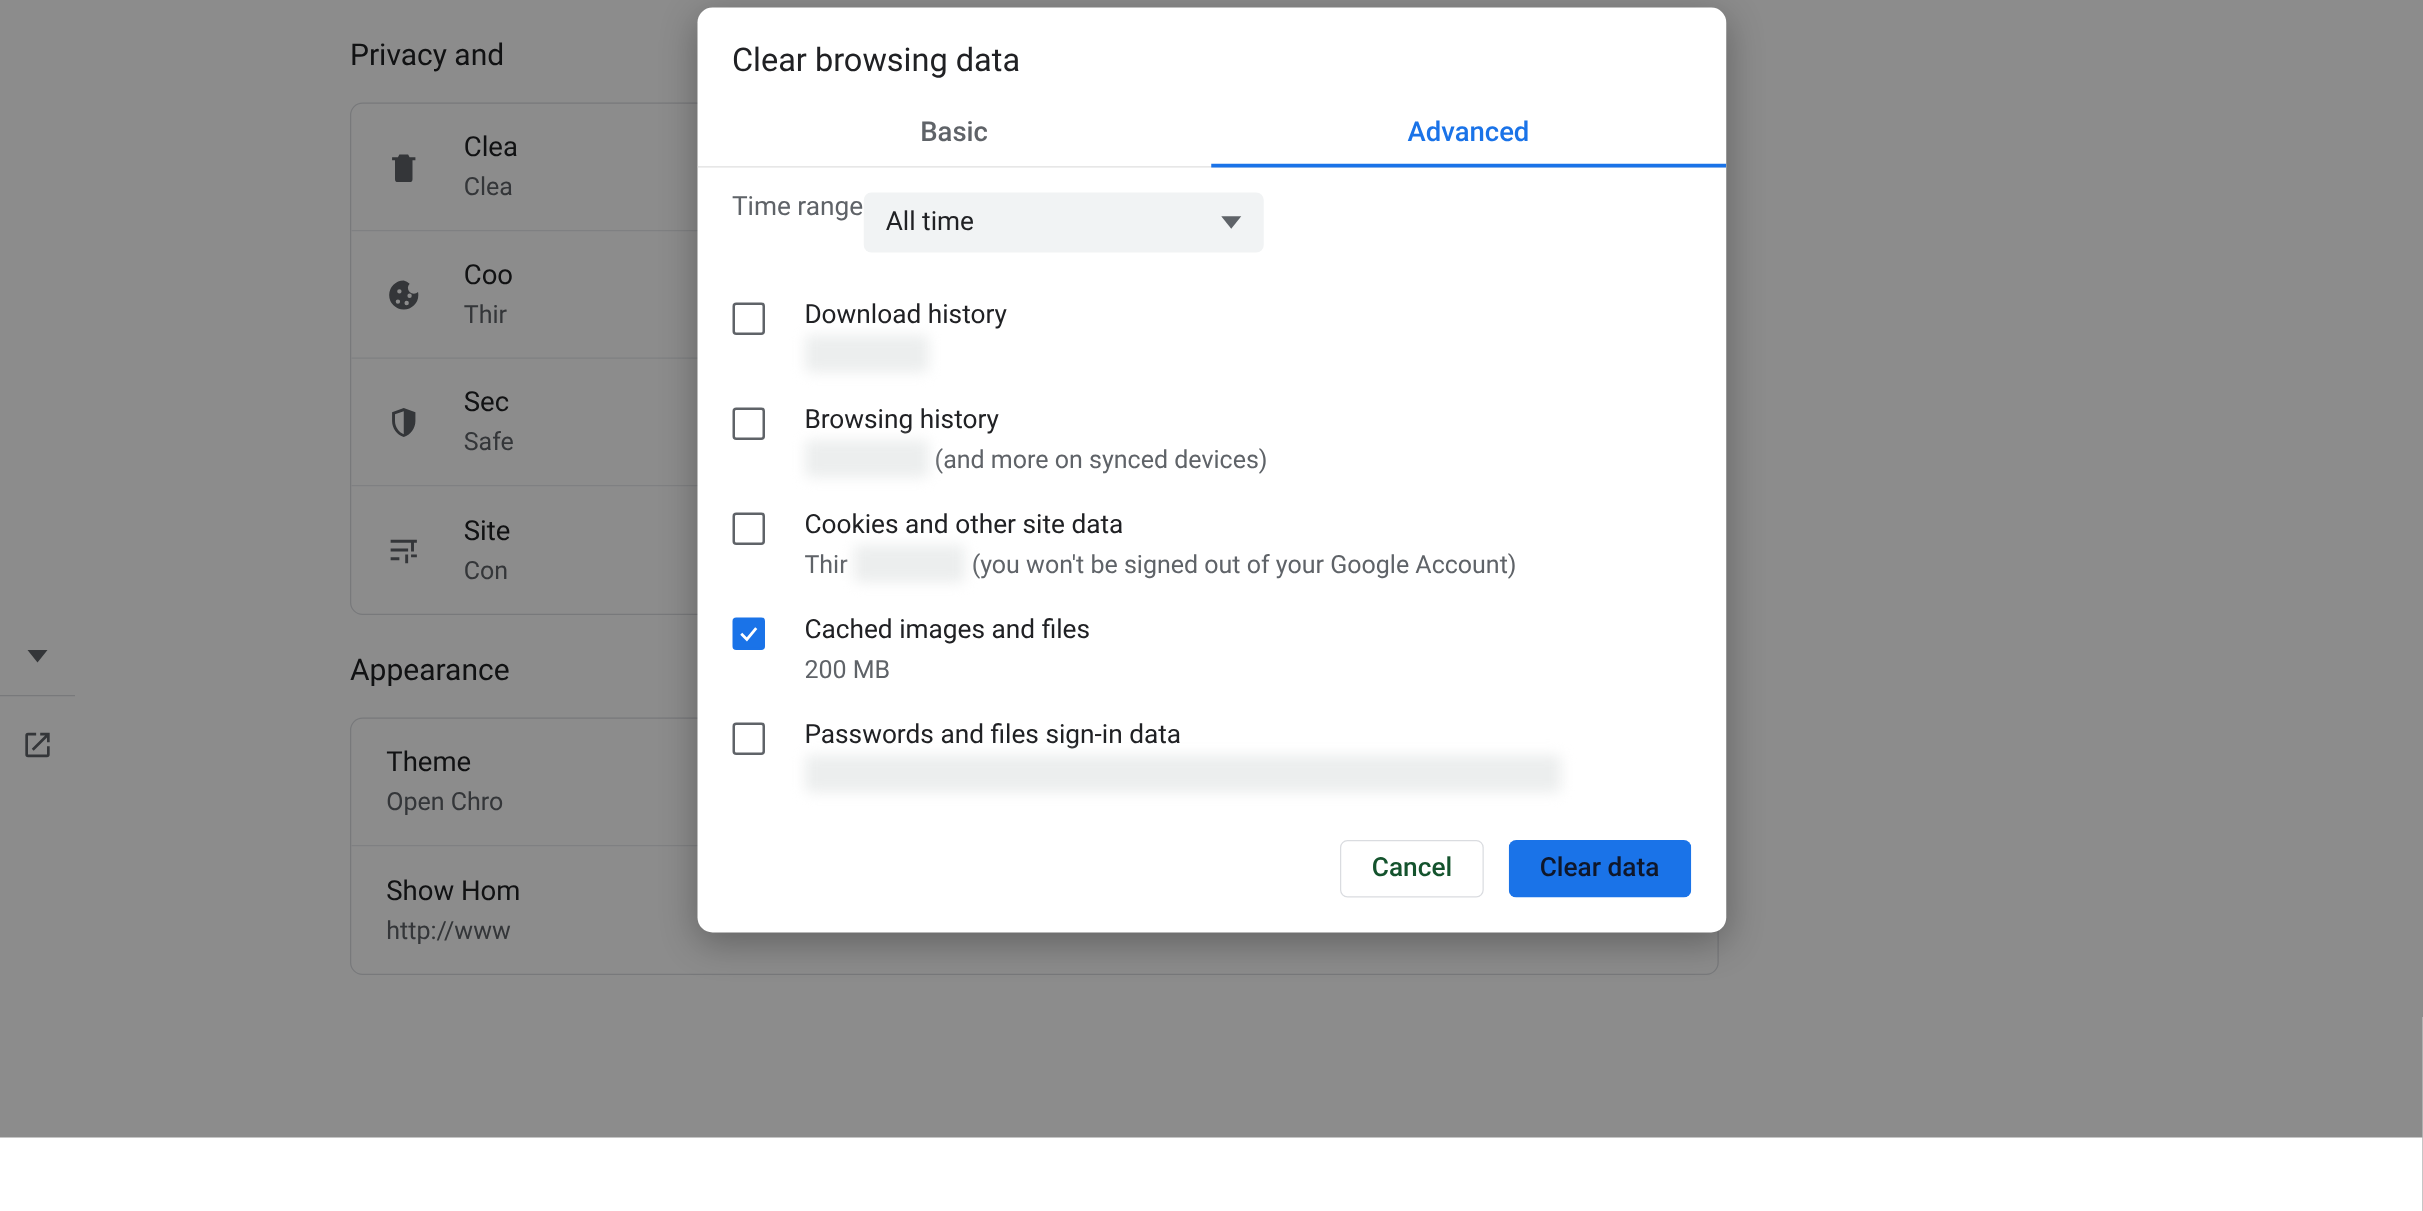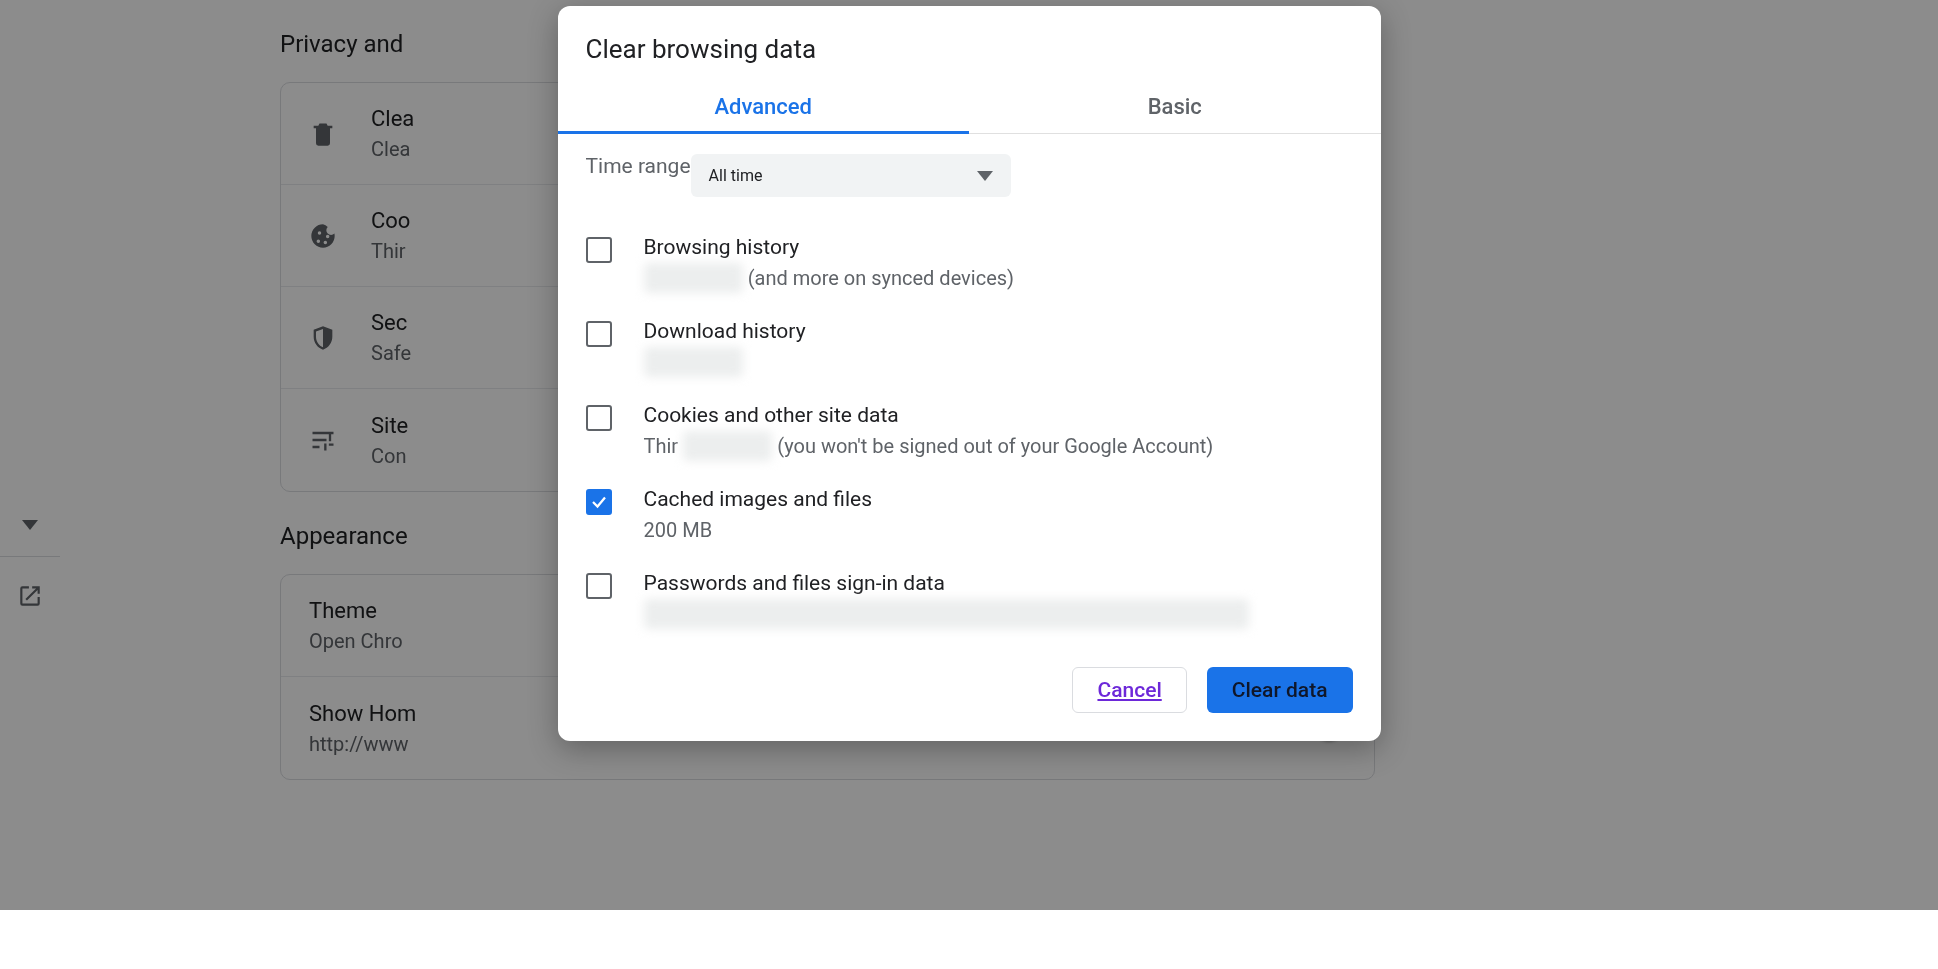--- a/index.html
+++ b/index.html
@@ -136,21 +136,21 @@
     display: flex; 
     margin-bottom: 26px;
   }
   .timerange-label { font-size: 21px; color: #5f6368; }
   .select {
     background: #f1f3f4;
     border-radius: 6px;
     padding: 12px 18px;
     min-width: 320px;
     display: flex; align-items: center; justify-content: space-between;
-    font-size: 16px; color: #202124;
+    font-size: 21px; color: #202124;
     cursor: pointer;
   }
   .select .caret {
     width: 0; height: 0;
     border-left: 8px solid transparent;
     border-right: 8px solid transparent;
     border-top: 10px solid #5f6368;
   }
   .opt {
     display: flex; align-items: flex-start; gap: 32px;
@@ -178,21 +178,21 @@
     display: flex; justify-content: flex-end; gap: 20px;
     padding: 24px 28px 28px 28px;
   }
   .btn {
     font-size: 21px; font-weight: 500;
     padding: 10px 24px;
     border-radius: 6px;
     cursor: pointer;
     border: 1px solid transparent;
   }
-  .btn-secondary { color: #6d28d9; background: #fff; border-color: #dadce0; text-decoration: underline; }
+  .btn-secondary { color: #14532d; background: #fff; border-color: #dadce0; }
   .btn-primary { color: #0f172a; background: #1a73e8; }
 </style>
 </head>
 <body>
 
 <div class="page">
 
   <div class="ext-sidebar">
     <div class="chev"></div>
     <div class="divider"></div>
@@ -279,45 +279,45 @@
             <div class="knob"></div>
         </div>
       </div>
     </div>
   </div>
 
   <div class="overlay">
     <div class="dialog">
       <div class="dialog-title">Clear browsing data</div>
       <div class="tabs">
+        <div class="tab">Basic</div>
         <div class="tab active">Advanced</div>
-        <div class="tab">Basic</div>
       </div>
       <div class="dialog-body">
         <div class="timerange">
           <span class="timerange-label">Time range</span>
           <div class="select">
             <span>All time</span>
             <span class="caret"></span>
           </div>
         </div>
 
         <div class="opt">
           <div class="checkbox"></div>
           <div class="opt-text">
+            <div class="opt-title">Download history</div>
+            <div class="opt-sub"><span class="blur">xx xxx xxxx</span></div>
+          </div>
+        </div>
+
+        <div class="opt">
+          <div class="checkbox"></div>
+          <div class="opt-text">
             <div class="opt-title">Browsing history</div>
             <div class="opt-sub"><span class="blur">xx xxx xxxx</span><span> (and more on synced devices)</span></div>
-          </div>
-        </div>
-
-        <div class="opt">
-          <div class="checkbox"></div>
-          <div class="opt-text">
-            <div class="opt-title">Download history</div>
-            <div class="opt-sub"><span class="blur">xx xxx xxxx</span></div>
           </div>
         </div>
 
         <div class="opt">
           <div class="checkbox"></div>
           <div class="opt-text">
             <div class="opt-title">Cookies and other site data</div>
             <div class="opt-sub"><span>Thir </span><span class="blur">xx xx xxxx</span><span> (you won't be signed out of your Google Account)</span></div>
           </div>
         </div>

